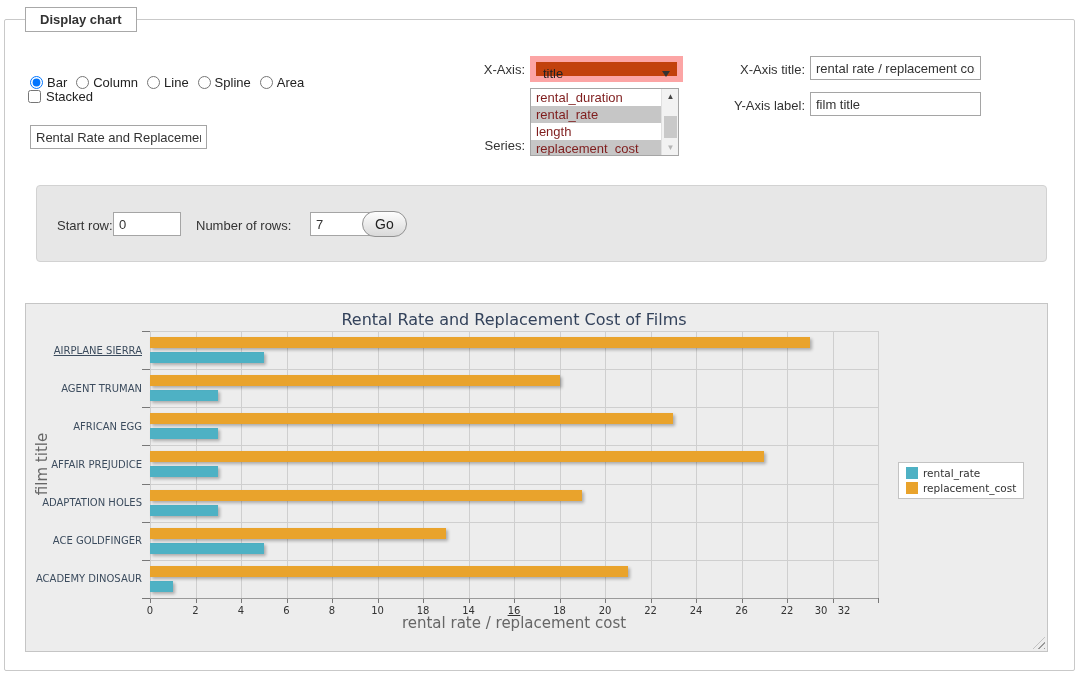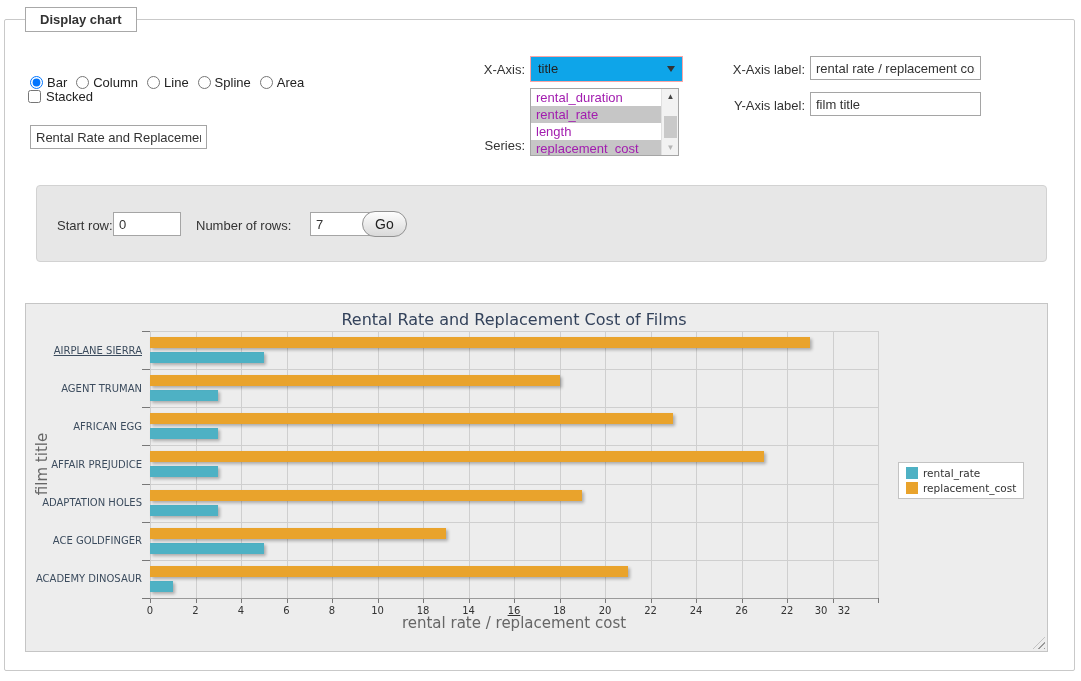--- a/index.html
+++ b/index.html
@@ -18,25 +18,25 @@
   .radio-group input { width:13px; height:13px; margin:0; }
   .stacked-row { left:28px; top:89px; display:flex; align-items:center; gap:5px; font-size:13px; color:#222; }
   .stacked-row input { width:13px; height:13px; margin:0; }
   input[type=text] { border:1px solid #a5a5a5; background:#fff; font-family:"Liberation Sans",sans-serif; font-size:13px; color:#333; padding:2px 5px; }
   .title-input { left:30px; top:125px; width:177px; height:24px; }
 
   
   .lbl { font-size:13px; color:#333; text-align:right; }
   .xaxis-lbl { left:445px; top:62px; width:80px; }
   .series-lbl { left:445px; top:138px; width:80px; }
-  .select-box { left:530px; top:56px; width:153px; height:26px; border:1px solid #fca5a5; background:#0ea5e9; line-height:24px; padding-left:7px; font-size:13px; color:#222; }
+  .select-box { left:530px; top:56px; width:153px; height:26px; border:6px solid #fca5a5; background:#c2410c; line-height:24px; padding-left:7px; font-size:13px; color:#222; }
   .select-box .arrow { position:absolute; right:7px; top:9px; width:0; height:0; border-left:4px solid transparent; border-right:4px solid transparent; border-top:6px solid #333; }
   .series-list { left:530px; top:88px; width:149px; height:68px; border:1px solid #a5a5a5; background:#fff; overflow:hidden; }
   .series-list .items { position:absolute; left:0; top:0; right:17px; }
-  .series-item { height:17px; line-height:17px; padding-left:5px; font-size:13px; color:#a21caf; white-space:nowrap; }
+  .series-item { height:17px; line-height:17px; padding-left:5px; font-size:13px; color:#7f1d1d; white-space:nowrap; }
   .series-item.selected { background:#c6c6c6; }
   .vscroll { position:absolute; right:0; top:0; width:17px; bottom:0; background:#f2f2f2; border-left:1px solid #e0e0e0; }
   .vscroll .up, .vscroll .down { position:absolute; left:0; width:17px; height:15px; text-align:center; font-size:8px; line-height:15px; }
   .vscroll .up { top:0; color:#444; }
   .vscroll .down { bottom:0; color:#b5b5b5; }
   .vscroll .thumb { position:absolute; left:2px; width:13px; top:27px; height:22px; background:#c9c9c9; }
 
   
   .xlabel-lbl { left:705px; top:62px; width:100px; }
   .ylabel-lbl { left:705px; top:98px; width:100px; }
@@ -122,21 +122,21 @@
       <div class="series-item">length</div>
       <div class="series-item selected">replacement_cost</div>
     </div>
   <div class="vscroll">
     <div class="up">▲</div>
     <div class="thumb"></div>
     <div class="down">▼</div>
   </div>
 </div>
 
-<div class="abs lbl xlabel-lbl">X-Axis label:</div>
+<div class="abs lbl xlabel-lbl">X-Axis title:</div>
 <input type="text" class="abs xlabel-input" value="rental rate / replacement cost" style="">
 <div class="abs lbl ylabel-lbl">Y-Axis label:</div>
 <input type="text" class="abs ylabel-input" value="film title" style="">
 
 <div class="abs row-panel"></div>
 <div class="abs lbl startrow-lbl">Start row:</div>
 <input type="text" class="abs startrow-input" value="0" style="">
 <div class="abs lbl numrows-lbl">Number of rows:</div>
 <input type="text" class="abs numrows-input" value="7" style="">
 <button class="abs go-button">Go</button>

